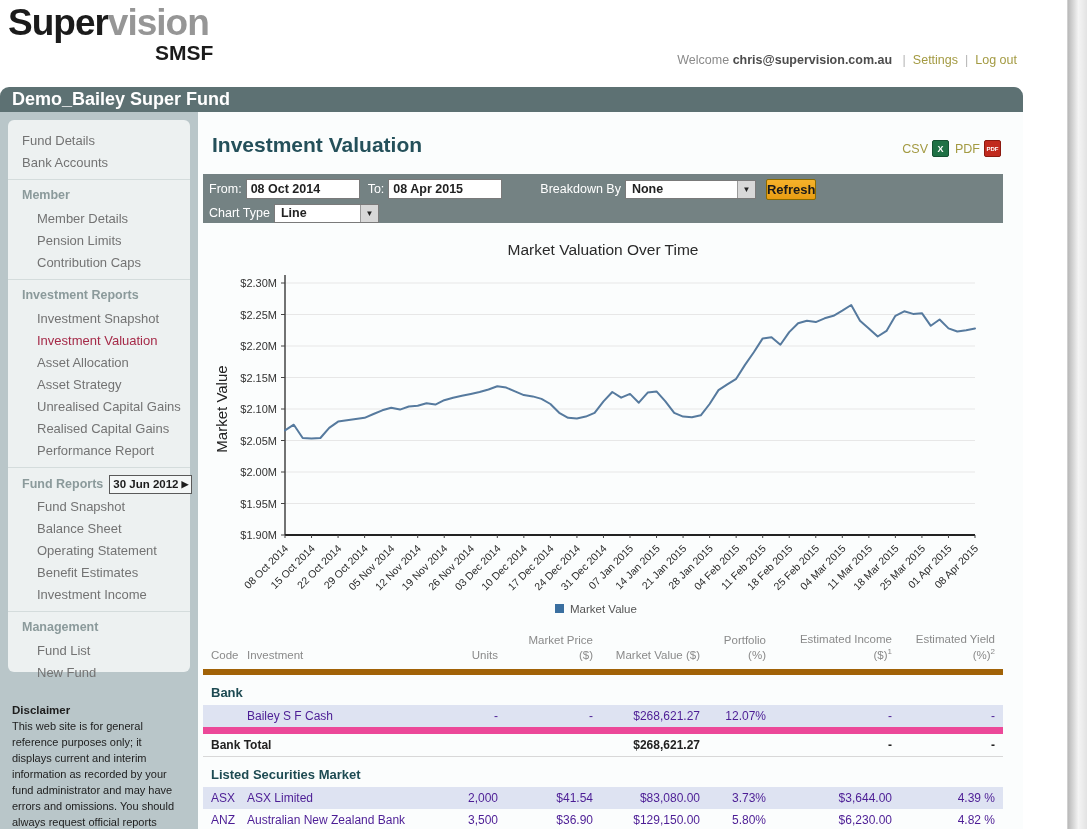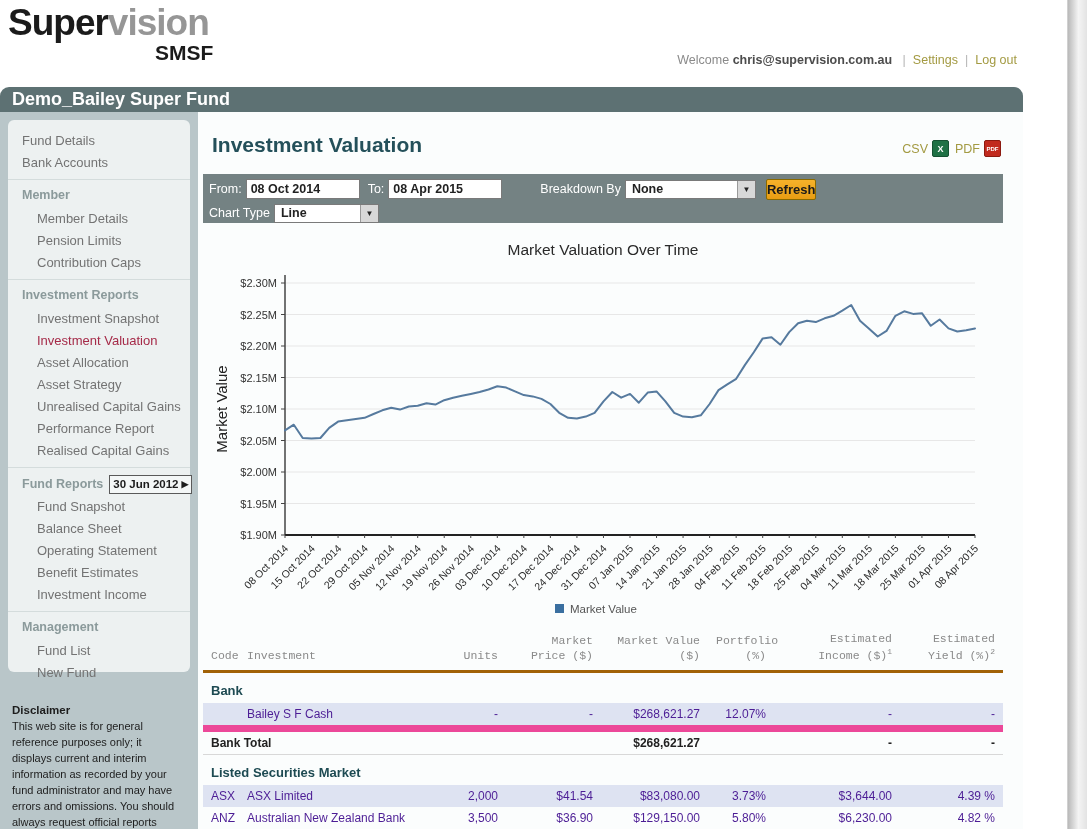--- a/index.html
+++ b/index.html
@@ -70,21 +70,21 @@
   .btn-refresh{margin-left:10px;background:linear-gradient(#f6b22a,#e89d13);border:1px solid #8a6a00;
                font-size:13px;font-weight:bold;color:#1a1a1a;padding:2px 0;cursor:pointer;
                font-family:"Liberation Sans",sans-serif;border-radius:2px;}
 
   
   #chart{position:absolute;left:5px;top:115px;}
 
   
   .inv-table{position:absolute;left:5px;top:518px;width:800px;border-collapse:collapse;table-layout:fixed;}
   .inv-table th{color:#8a8a8a;font-size:11.5px;font-weight:normal;vertical-align:bottom;
-                padding:2px 8px 6px 8px;border-bottom:3px solid #a16207;line-height:1.3;font-family:Liberation Mono, monospace;}
+                padding:2px 8px 6px 8px;border-bottom:6px solid #a16207;line-height:1.3;}
   .inv-table td{font-size:12px;color:#4c1d95;padding:4px 8px;height:14px;}
   .inv-table .al{text-align:left;} .inv-table .ar{text-align:right;}
   .inv-table tr.shaded td{background:#dee3f2;}
   .inv-table tr.group td{color:#1d4a52;font-size:13px;font-weight:bold;padding-top:10px;padding-bottom:5px;background:#fbfdfd;}
   .inv-table tr.total td{font-weight:bold;color:#222;border-top:7px solid #ec4899;border-bottom:1px solid #d8d8d8;}
   sup{font-size:8px;}
 
   
   .scrollbar{position:absolute;right:0;top:0;width:19px;height:829px;
              background:linear-gradient(to right,#b9b9b9,#f4f4f4 55%,#e3e3e3);border-left:1px solid #d0d0d0;cursor:pointer;}
@@ -118,22 +118,22 @@
           <li class="section"><span>Member</span></li>
           <li class="sublink"><span>Member Details</span></li>
           <li class="sublink"><span>Pension Limits</span></li>
           <li class="sublink"><span>Contribution Caps</span></li>
           <li class="section"><span>Investment Reports</span></li>
           <li class="sublink"><span>Investment Snapshot</span></li>
           <li class="sublink active"><span>Investment Valuation</span></li>
           <li class="sublink"><span>Asset Allocation</span></li>
           <li class="sublink"><span>Asset Strategy</span></li>
           <li class="sublink"><span>Unrealised Capital Gains</span></li>
+          <li class="sublink"><span>Realised Capital Gains</span></li>
           <li class="sublink"><span>Performance Report</span></li>
-          <li class="sublink"><span>Realised Capital Gains</span></li>
           <li class="section-date">
             <span>Fund Reports</span>
             <span class="datebox">
               <span>30 Jun 2012</span>
               <span class="arrow">▶</span>
             </span>
           </li>
           <li class="sublink"><span>Fund Snapshot</span></li>
           <li class="sublink"><span>Balance Sheet</span></li>
           <li class="sublink"><span>Operating Statement</span></li>

